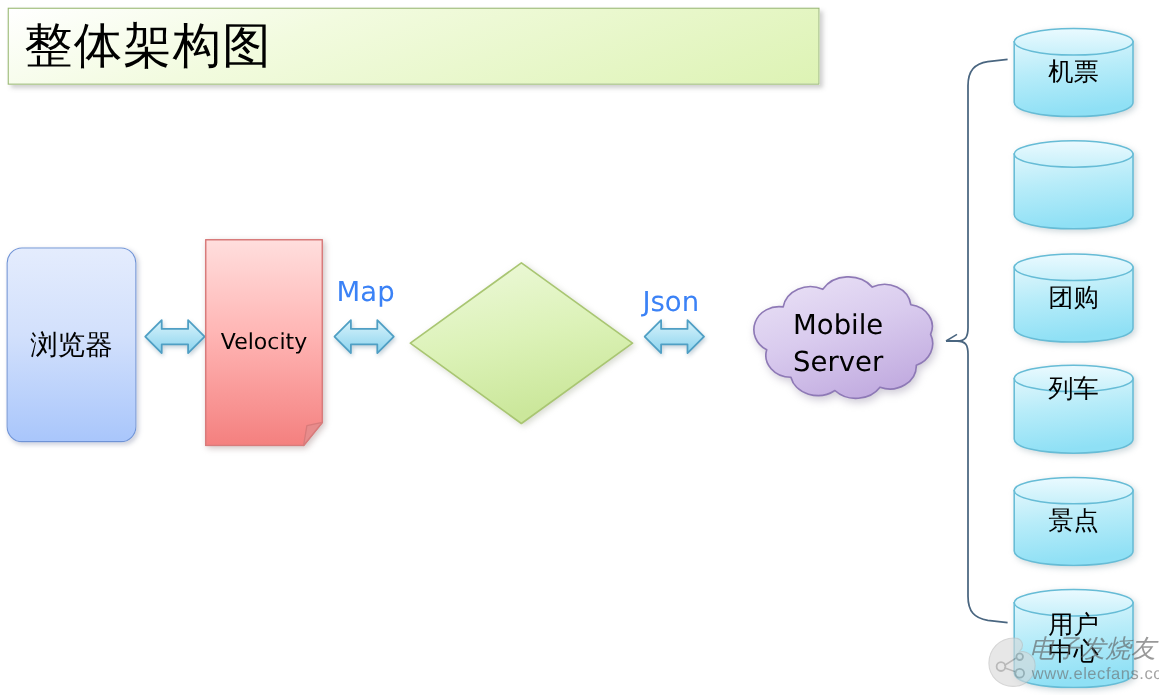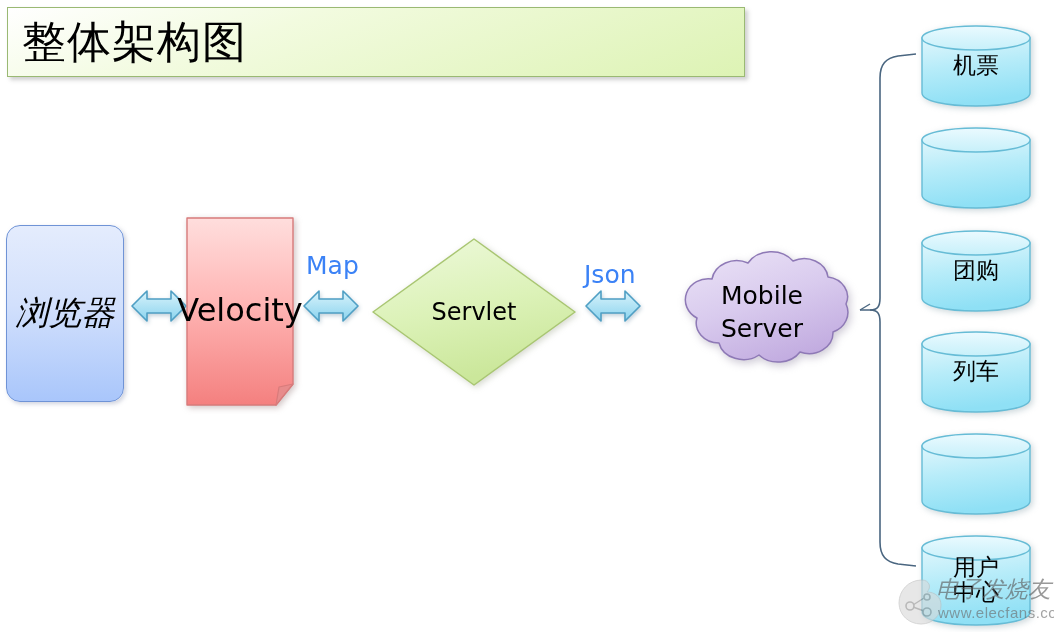--- a/index.html
+++ b/index.html
@@ -66,37 +66,36 @@
     width: 118px;
     height: 177px;
     box-sizing: border-box;
     border: 1px solid #6f93d6;
     border-radius: 14px;
     background: linear-gradient(180deg, #e4ecfd 0%, #d2e0fc 45%, #a9c6fb 100%);
     box-shadow: 2px 2px 4px rgba(120,130,160,0.35);
   }
   #browser-label {
     left: 6px; top: 225px; width: 118px; height: 177px;
-    font-size: 33px;
-    font-family: "DejaVu Sans", "Liberation Sans", sans-serif;
-    font-style: italic;
+    font-size: 25px;
+    font-family: "DejaVu Sans", "Liberation Sans", sans-serif;
   }
 
   
   #velocity-shape {
     position: absolute;
     left: 186px;
     top: 217px;
     width: 108px;
     height: 189px;
     filter: drop-shadow(2px 2px 3px rgba(140,110,110,0.40));
   }
   #velocity-label {
     left: 186px; top: 217px; width: 108px; height: 185px;
-    font-size: 32px;
+    font-size: 20px;
     font-family: "DejaVu Sans", "Liberation Sans", sans-serif;
   }
 
   
   #servlet-shape {
     position: absolute;
     left: 371px;
     top: 237px;
     width: 206px;
     height: 150px;
@@ -254,21 +253,20 @@
   <svg id="servlet-shape" viewBox="0 0 206 150" preserveAspectRatio="none">
     <defs>
       <linearGradient id="servGrad" x1="0" y1="0" x2="0.3" y2="1">
         <stop offset="0%" stop-color="#eef9dc"></stop>
         <stop offset="55%" stop-color="#dcf2b8"></stop>
         <stop offset="100%" stop-color="#cbe79b"></stop>
       </linearGradient>
     </defs>
     <polygon points="103,2 204,75 103,148 2,75" fill="url(#servGrad)" stroke="#a9c672" stroke-width="1.5" stroke-linejoin="round"></polygon>
   </svg>
-  <div class="node-label" id="servlet-label">Servlet</div>
 
   <div class="edge-label" id="label-json">Json</div>
 
   <svg class="arrow-shape" id="arrow-3" viewBox="0 0 56 46">
     <polygon points="1,23 16,8 16,16 40,16 40,8 55,23 40,38 40,30 16,30 16,38" fill="url(#arrGrad1)" stroke="#4f9fc4" stroke-width="1.6" stroke-linejoin="round"></polygon>
   </svg>
 
   <svg id="cloud-shape" viewBox="0 0 210 134" preserveAspectRatio="none">
     <defs>
       <linearGradient id="cloudGrad" x1="0.1" y1="0" x2="0.6" y2="1">
@@ -335,26 +333,27 @@
   <svg class="db-shape" style="left:920px; top:229px;" viewBox="0 0 112 83" preserveAspectRatio="none">
     <path d="M2,14 L2,69 C2,77 26,82 56,82 C86,82 110,77 110,69 L110,14 Z" fill="url(#dbGrad)" stroke="#66bcd6" stroke-width="1.4"></path>
     <ellipse cx="56" cy="14" rx="54" ry="12" fill="url(#dbTopGrad)" stroke="#66bcd6" stroke-width="1.4"></ellipse>
   </svg>
   <div class="db-label" style="left:920px; top:229px;">团购</div>
 
   <svg class="db-shape" style="left:920px; top:330px;" viewBox="0 0 112 83" preserveAspectRatio="none">
     <path d="M2,14 L2,69 C2,77 26,82 56,82 C86,82 110,77 110,69 L110,14 Z" fill="url(#dbGrad)" stroke="#66bcd6" stroke-width="1.4"></path>
     <ellipse cx="56" cy="14" rx="54" ry="12" fill="url(#dbTopGrad)" stroke="#66bcd6" stroke-width="1.4"></ellipse>
   </svg>
-  <div class="db-label" style="left:920px; top:330px;">列车</div>
+  <div class="db-label" style="left:920px; top:312px;">列车</div>
 
   <svg class="db-shape" style="left:920px; top:432px;" viewBox="0 0 112 83" preserveAspectRatio="none">
     <path d="M2,14 L2,69 C2,77 26,82 56,82 C86,82 110,77 110,69 L110,14 Z" fill="url(#dbGrad)" stroke="#66bcd6" stroke-width="1.4"></path>
     <ellipse cx="56" cy="14" rx="54" ry="12" fill="url(#dbTopGrad)" stroke="#66bcd6" stroke-width="1.4"></ellipse>
   </svg>
+  <div class="db-label" style="left:920px; top:432px;">景点</div>
 
   <svg class="db-shape" style="left:920px; top:534px; height:92px;" viewBox="0 0 112 92" preserveAspectRatio="none">
     <path d="M2,14 L2,78 C2,86 26,91 56,91 C86,91 110,86 110,78 L110,14 Z" fill="url(#dbGrad)" stroke="#66bcd6" stroke-width="1.4"></path>
     <ellipse cx="56" cy="14" rx="54" ry="12" fill="url(#dbTopGrad)" stroke="#66bcd6" stroke-width="1.4"></ellipse>
   </svg>
   <div class="db-label" style="left:920px; top:534px; height:92px;">
     <span>用户</span>
     <span>中心</span>
   </div>
 

